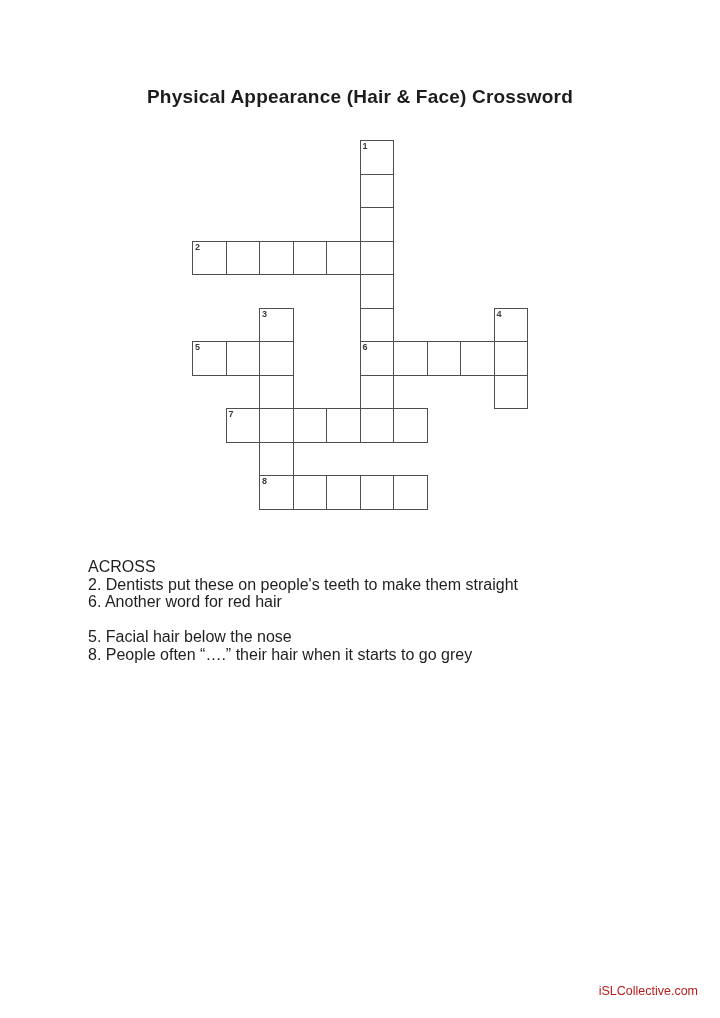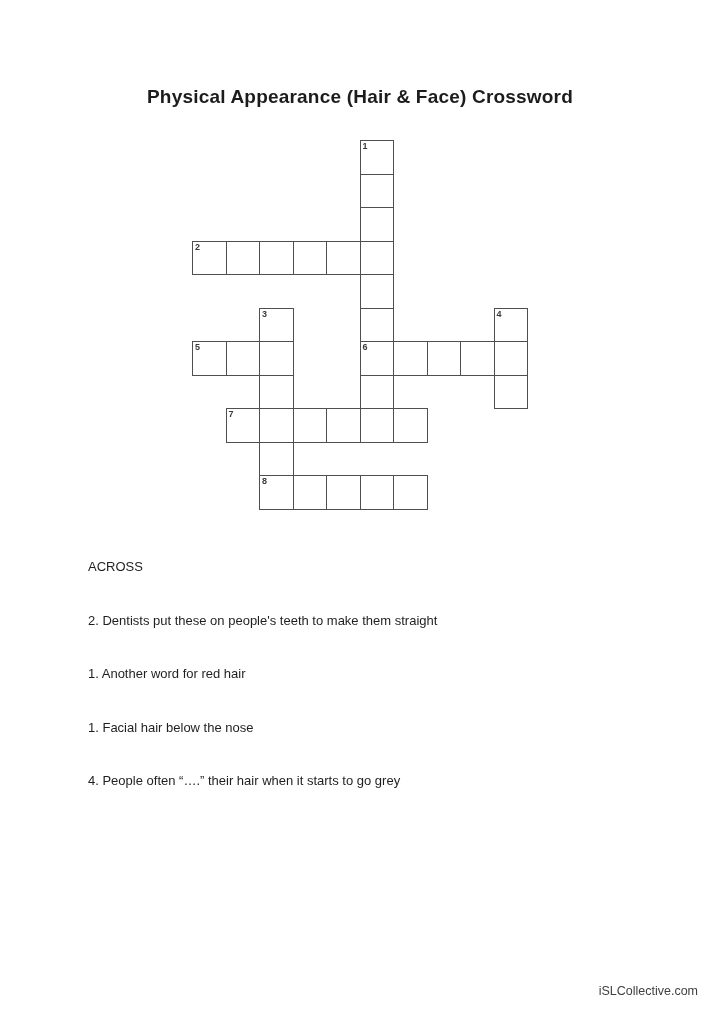--- a/index.html
+++ b/index.html
@@ -43,40 +43,39 @@
     font-size: 9px;
     font-weight: bold;
     color: #3a3a3a;
     line-height: 10px;
   }
   .clues {
     position: absolute;
     left: 88px;
     top: 558px;
     width: 600px;
-    font-size: 13px;
+    font-size: 16px;
     line-height: 17.5px;
     color: #1f1f1f;
   }
   .clue-line {
     white-space: pre-wrap;
-    margin-top: 36px;
   }
   .clue-heading {
     font-weight: normal;
   }
   .down-group {
     margin-top: 17.5px;
   }
   .watermark {
     position: absolute;
     top: 984px;
     right: 22px;
     font-size: 12.5px;
-    color: #404040;
+    color: #b91c1c;
   }
 </style>
 </head>
 <body>
 
 <div class="page">
 
   <h1 class="title">Physical Appearance (Hair &amp; Face) Crossword</h1>
 
   <div class="grid" id="crossword-grid" style="left: 192px; top: 140px;">
@@ -131,23 +130,23 @@
       <div class="cell" style="left: 100.5px; top: 335px; width: 34.5px; height: 34.5px; border-color: rgb(79, 79, 79);"></div>
       <div class="cell" style="left: 134px; top: 335px; width: 34.5px; height: 34.5px; border-color: rgb(79, 79, 79);"></div>
       <div class="cell" style="left: 167.5px; top: 335px; width: 34.5px; height: 34.5px; border-color: rgb(79, 79, 79);"></div>
       <div class="cell" style="left: 201px; top: 335px; width: 34.5px; height: 34.5px; border-color: rgb(79, 79, 79);"></div>
     </div>
 
   <div class="clues">
     <div class="clue-group">
       <div class="clue-heading">ACROSS</div>
       <div class="clue-line">2. Dentists put these on people's teeth to make them straight</div>
-      <div class="clue-line">1. Another word for red hair</div>
+      <div class="clue-line">6. Another word for red hair</div>
     </div>
     <div class="clue-group down-group">
-      <div class="clue-line">1. Facial hair below the nose</div>
-      <div class="clue-line">4. People often “….” their hair when it starts to go grey</div>
+      <div class="clue-line">5. Facial hair below the nose</div>
+      <div class="clue-line">8. People often “….” their hair when it starts to go grey</div>
     </div>
   </div>
 
   <div class="watermark">iSLCollective.com</div>
 
 </div>
 
 </body></html>

